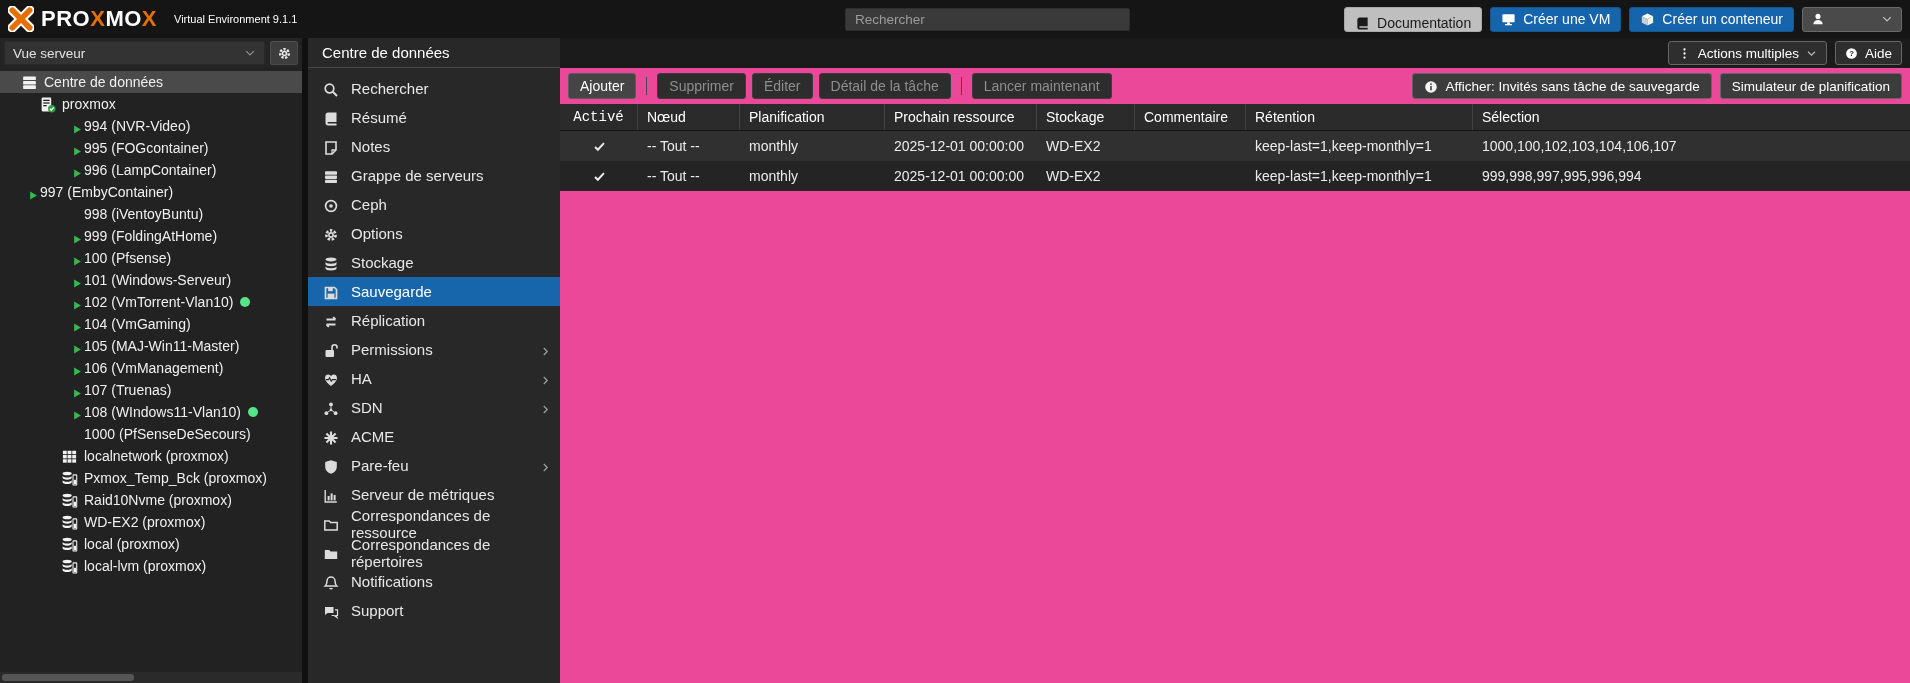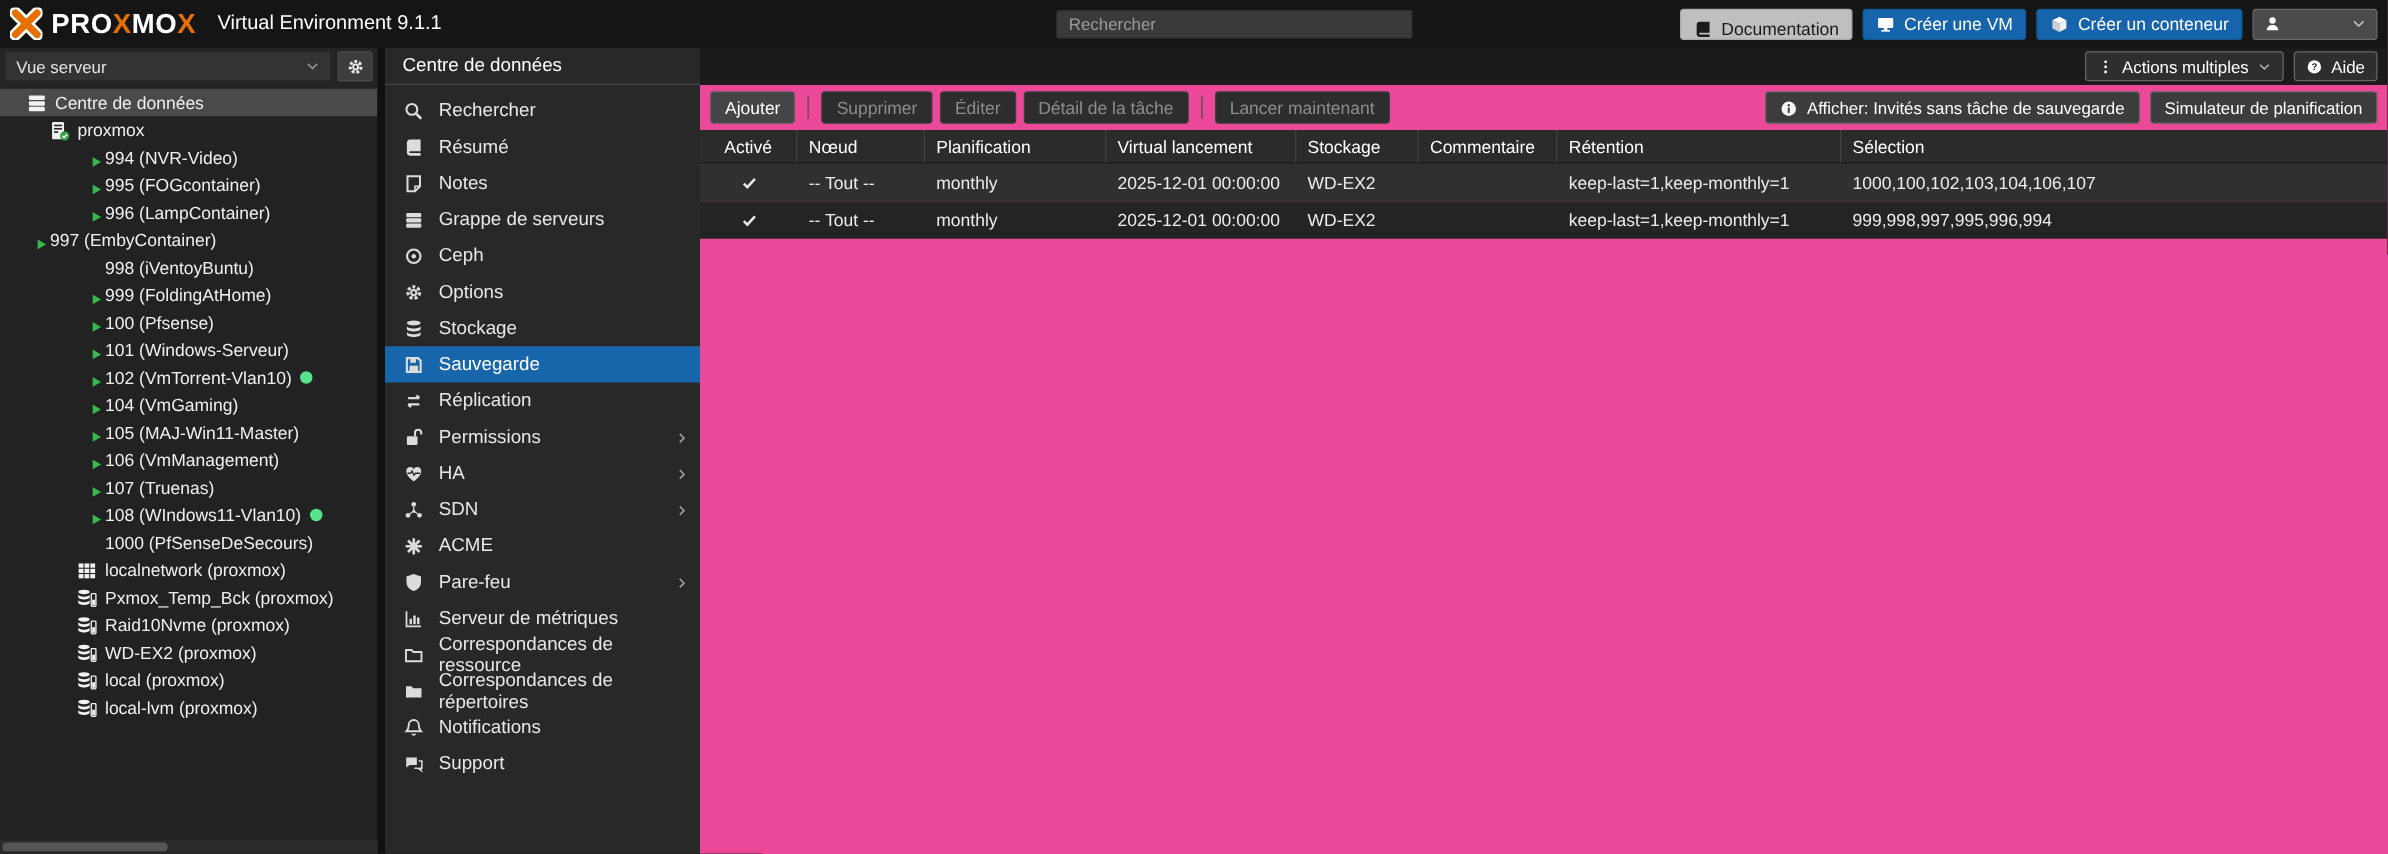--- a/index.html
+++ b/index.html
@@ -6,21 +6,21 @@
   html,body { width:1910px; height:683px; overflow:hidden; background:#1b1b1b;
     font-family:"Liberation Sans","DejaVu Sans",sans-serif; }
   .ic { display:inline-block; vertical-align:middle; flex:none; }
 
   
   .topbar { height:38px; background:#151515; display:flex; align-items:center;
     padding:0 8px; position:relative; color:#fff; }
   .logo { display:flex; align-items:center; gap:7px; }
   .brand { font-size:22px; font-weight:bold; letter-spacing:.5px; color:#fff; }
   .brand .bx { color:#e57000; }
-  .subtitle { font-size:16px; color:#fff; margin-left:10px; }
+  .subtitle { font-size:11px; color:#fff; margin-left:10px; }
   .search { position:absolute; left:845px; top:8px; width:285px; height:23px;
     background:#3a3a3a; border:1px solid #2e2e2e; border-radius:2px; color:#d0d0d0;
     font-size:13.5px; padding:0 9px; outline:none; }
   .search::placeholder { color:#9c9c9c; }
   .topbar-actions { margin-left:auto; display:flex; align-items:center; gap:8px; }
   .hbtn { height:25px; display:flex; align-items:center; gap:7px; padding:0 10px;
     border-radius:3px; font-size:14px; cursor:pointer; border:1px solid transparent; }
   .hbtn.light { background:#bfbfbf; color:#1a1a1a; border-color:#a9a9a9;align-items:flex-end; }
   .hbtn.blue  { background:#1564ac; color:#fff; border-color:#12588f; }
   .userbtn { width:100px; height:25px; background:#4a4a4a; border:1px solid #6a6a6a;
@@ -89,21 +89,21 @@
 
   .thead { display:flex; height:27px; background:#2b2b2b; border-bottom:1px solid #141414; }
   .th { display:flex; align-items:center; padding:0 9px; font-size:14px; color:#fff;
     border-right:1px solid #424242; overflow:hidden; white-space:nowrap; }
   .th.fill { flex:1; border-right:none; }
   .rowt { display:flex; height:30px; }
   .rowt.r0 { background:#303030; }
   .rowt.r1 { background:#242424; }
   .td { display:flex; align-items:center; padding:0 9px; font-size:14px;
     color:#ececec; overflow:hidden; white-space:nowrap; }
-  .td.center, .th.center { justify-content:center; }
+  .td.center, .th.center { justify-content:center;font-family:Liberation Mono, monospace; }
   .td.fill { flex:1; }
 </style>
 </head>
 <body>
 
 <div class="topbar">
   <div class="logo">
     <svg class="ic" width="26" height="26" viewBox="0 0 24 24">
       <path d="M4 4l16 16M20 4L4 20" stroke="#ffffff" stroke-width="9" stroke-linecap="round"></path>
       <path d="M4 4l16 16M20 4L4 20" stroke="#e57000" stroke-width="5.2" stroke-linecap="round"></path>
@@ -589,21 +589,21 @@
               </div>
               <div class="rbtn">
                 <span>Simulateur de planification</span>
               </div>
             </div>
         </div>
         <div class="thead" id="thead">
             <div class="th center" style="width:78px">Activé</div>
             <div class="th" style="width:102px">Nœud</div>
             <div class="th" style="width:145px">Planification</div>
-            <div class="th" style="width:152px">Virtual lancement</div>
+            <div class="th" style="width:152px">Prochain ressource</div>
             <div class="th" style="width:98px">Stockage</div>
             <div class="th" style="width:111px">Commentaire</div>
             <div class="th" style="width:227px">Rétention</div>
             <div class="th fill">Sélection</div>
           </div>
         <div id="tbody">
             <div class="rowt r0">
               <div class="td center" style="width:78px">
                 <svg class="ic " width="13" height="13" viewBox="0 0 16 16">
                   <path d="M2.5 8.6L6 12l7.5-8.2" stroke="currentColor" stroke-width="2.4" fill="none"></path>

